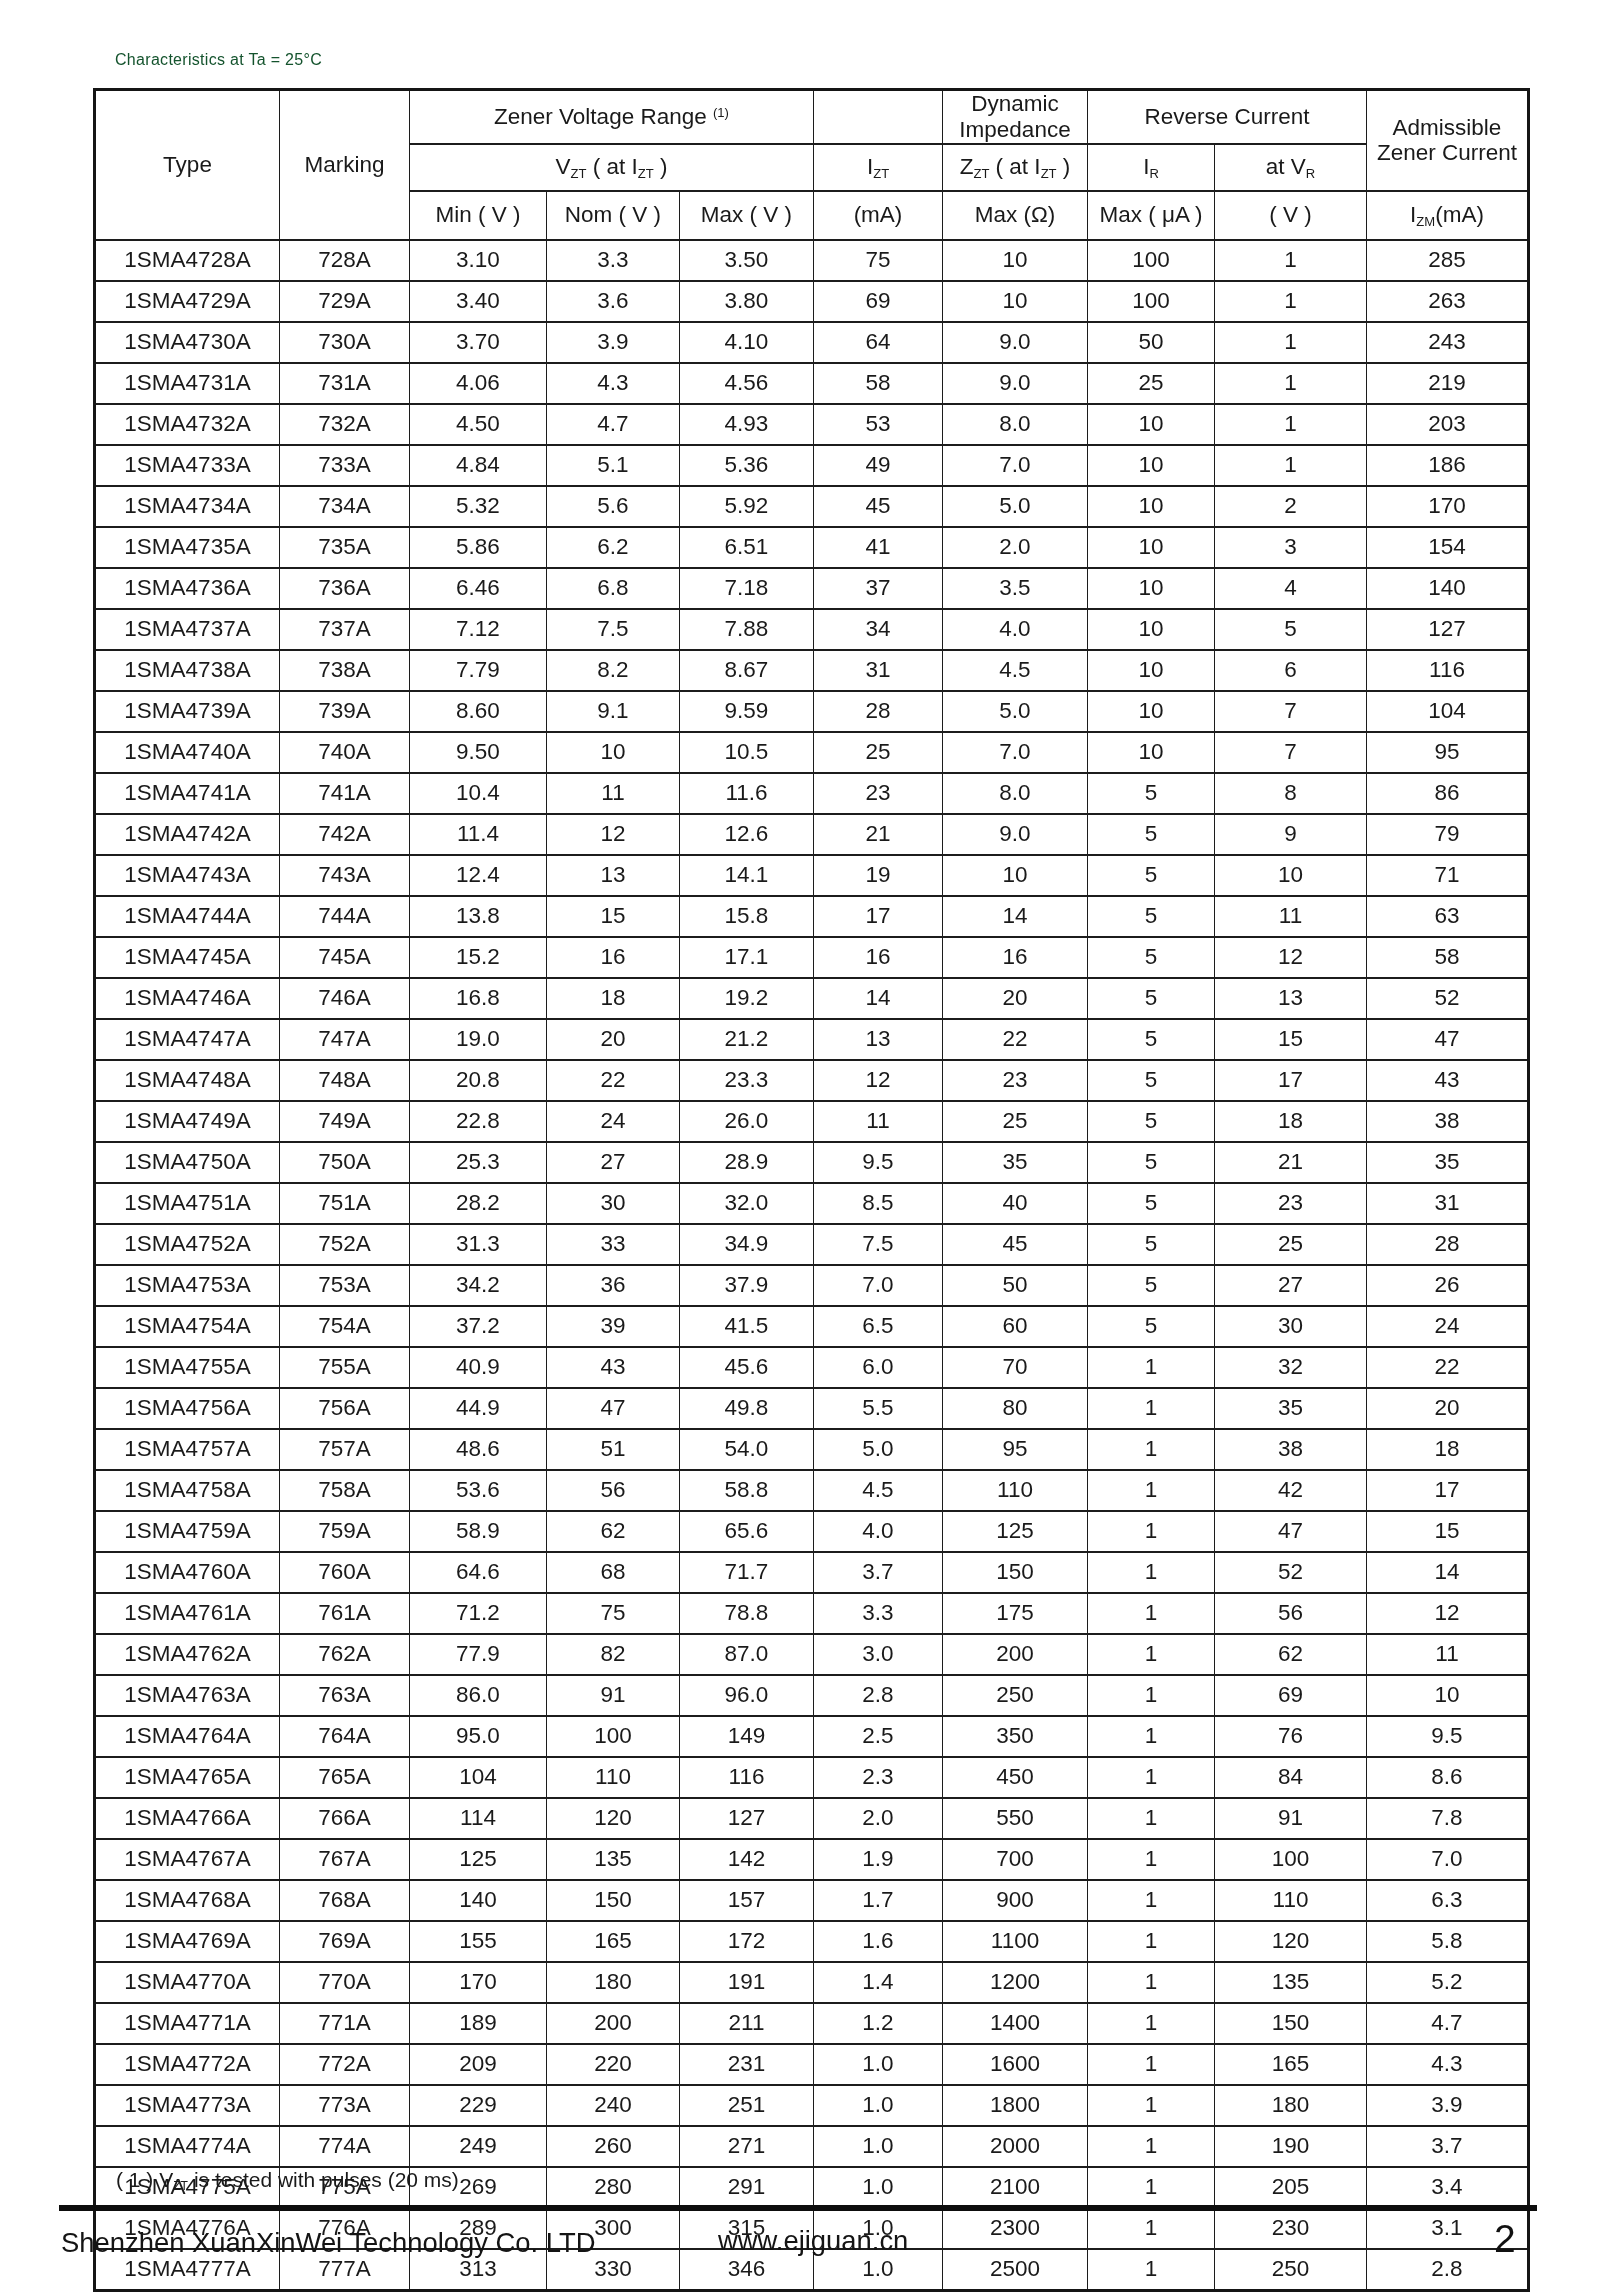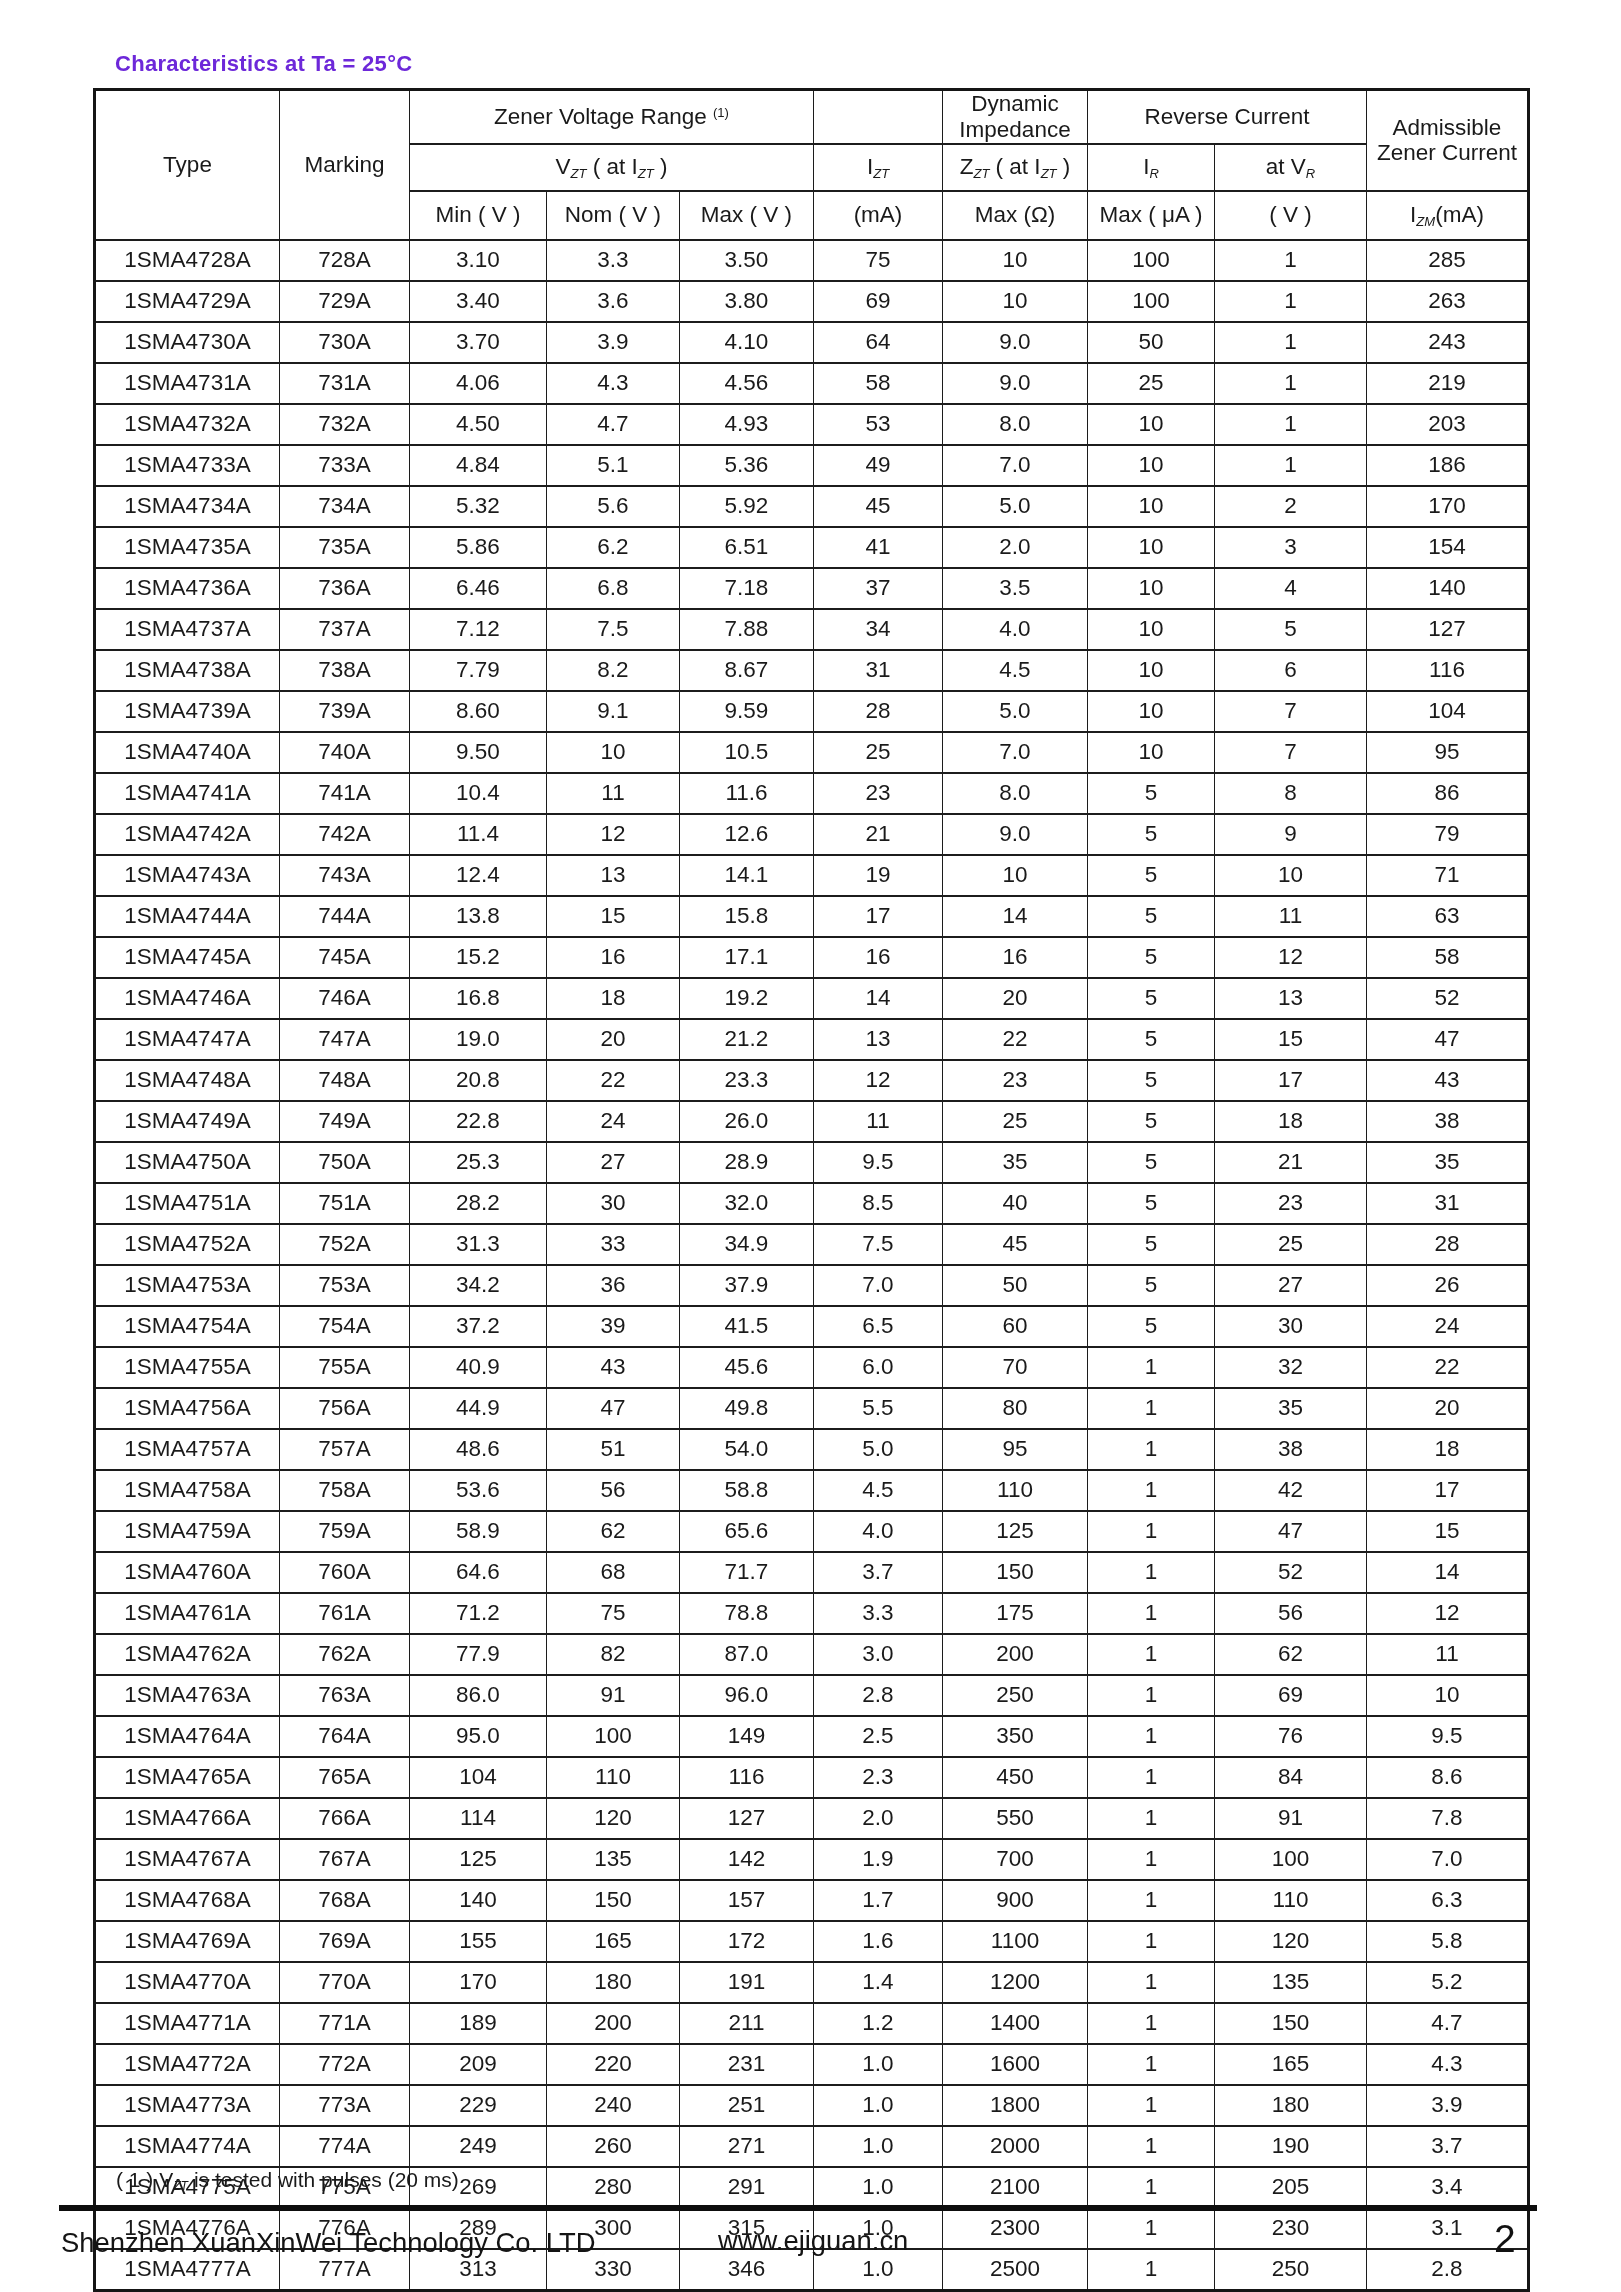--- a/index.html
+++ b/index.html
@@ -9,23 +9,23 @@
     height:2293px;
     background:#ffffff;
     font-family:"Liberation Sans", sans-serif;
     color:#1a1a1a;
     overflow:hidden;
   }
   .doc-title{
     position:absolute;
     left:115px;
     top:51px;
-    font-size:22px;
-    font-weight:bold;
-    color:#6d28d9;
+    font-size:16px;
+    font-weight:normal;
+    color:#14532d;
     letter-spacing:0.3px;
     white-space:nowrap;
   }
   table.char-table{
     position:absolute;
     left:93px;
     top:88px;
     width:1436px;
     height:2068px;
     border-collapse:collapse;
@@ -45,21 +45,21 @@
     font-weight:normal;
     color:#1a1a1a;
     line-height:1.15;
     overflow:hidden;
   }
   table.char-table{border:3.9px solid #151515;}
   thead th{height:46px;}
   tr.hr2 th{height:45px;}
   tr.hr3 th{height:47px;margin-top:48px;}
   tbody td{height:39px;}
-  sub{font-size:0.58em; vertical-align:-0.28em; line-height:0;font-style:italic;}
+  sub{font-size:0.58em; vertical-align:-0.28em; line-height:0;}
   sup{font-size:0.58em; vertical-align:0.55em; line-height:0;}
   .footnote{
     position:absolute;
     left:116px;
     top:2168px;
     font-size:21px;
     color:#1a1a1a;
     white-space:nowrap;
   }
   .footer-rule{

